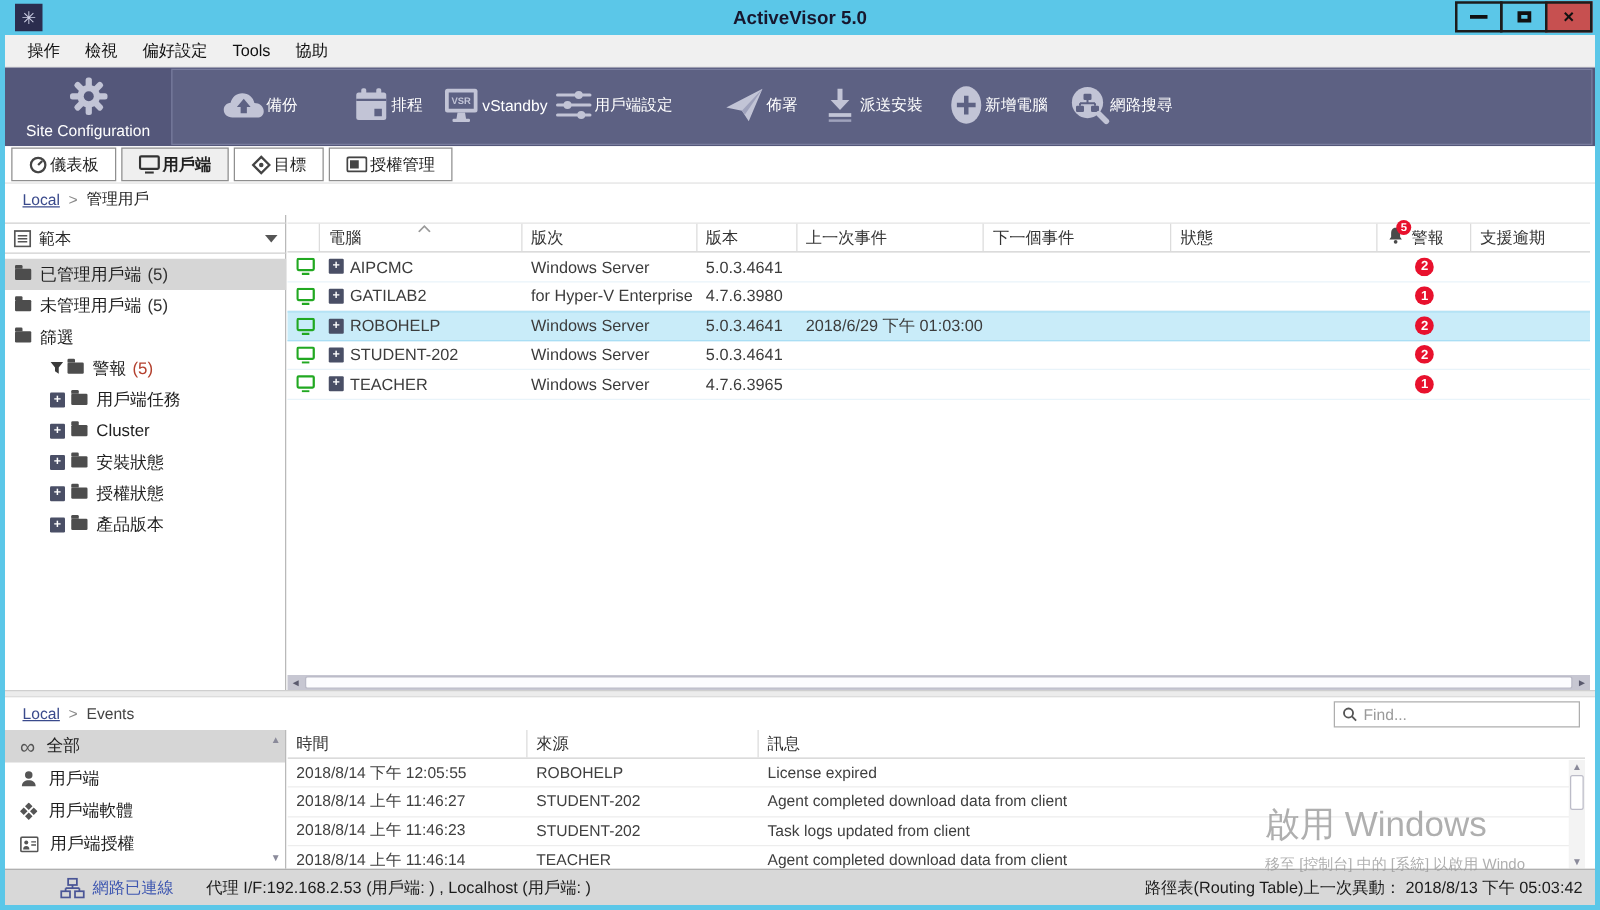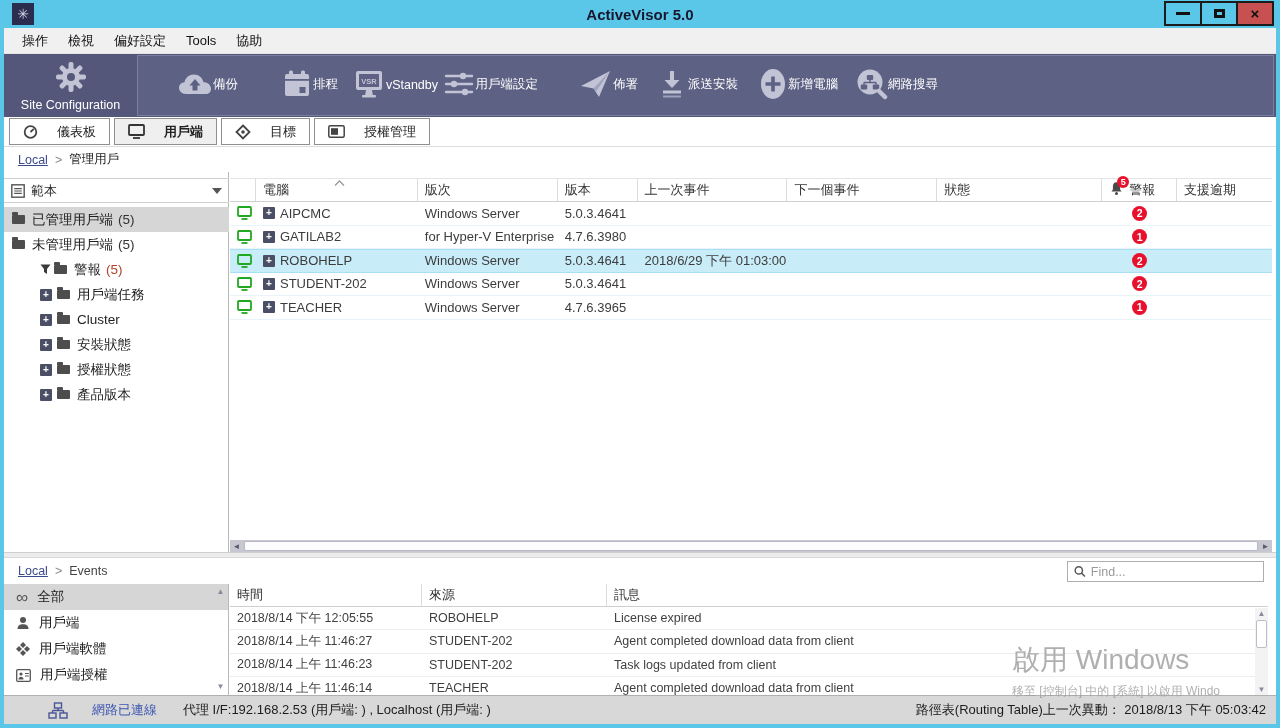--- a/index.html
+++ b/index.html
@@ -27,21 +27,21 @@
   
   .toolbar{position:absolute;top:54px;left:4px;width:1272px;height:63px;background:#54577a}
   .site-config{position:absolute;left:0;top:0;width:133px;height:63px;display:flex;flex-direction:column;align-items:center;justify-content:flex-end;padding-bottom:5px;color:#fff}
   .tb-group{position:absolute;left:133px;top:1px;right:2px;bottom:1px;background:#5d6183;border:1px solid #797d9e;display:flex}
   .tb-btn{width:100px;height:100%;display:flex;align-items:center;justify-content:flex-end;padding-bottom:4px;color:#fff}
   .tb-btn .lbl,.site-config .lbl{font-size:12.5px;margin-top:2px;white-space:nowrap}
   .tb-icon{height:38px;display:flex;align-items:center;justify-content:center}
 
   
   .tabrow{position:absolute;top:117px;left:4px;width:1272px;height:30px;background:#fff;display:flex;align-items:flex-start;padding-left:1px;border-bottom:1px solid #ddd}
-  .tab{height:27px;margin:1px 0 0 4px;border:1px solid #8f8f8f;background:#fff;display:flex;align-items:center;gap:19px;padding:0 13px;font-size:13px;color:#222}
+  .tab{height:27px;margin:1px 0 0 4px;border:1px solid #8f8f8f;background:#fff;display:flex;align-items:center;gap:2px;padding:0 13px;font-size:13px;color:#222}
   .tab.active{background:#efefef;font-weight:bold}
 
   
   .crumbrow{position:absolute;left:4px;width:1272px;height:25px;background:#fff;display:flex;align-items:center;padding-left:14px;font-size:12.5px}
   .crumb-link{color:#3a4a8c;text-decoration:underline;cursor:pointer}
   .crumb-sep{color:#888;margin:0 7px}
   .crumb-cur{color:#222}
 
   
   .main{position:absolute;top:172px;left:4px;width:1268px;height:380px;background:#fff}
@@ -108,21 +108,21 @@
   .vscroll-ev{position:absolute;right:0;top:24px;width:13px;height:87px;background:#f3f3f3}
   .ev-thumb{position:absolute;top:12px;left:1px;width:11px;height:28px;background:#fff;border:1px solid #bcbcc8;border-radius:2px}
 
   
   .watermark{position:absolute;left:1012px;top:641px;color:#9c9c9c;opacity:.8;pointer-events:none;white-space:nowrap;z-index:6}
   .wm1{font-size:28px}
   .wm2{font-size:12px;margin-top:4px}
 
   
   .statusbar{position:absolute;top:695px;left:4px;width:1272px;height:29px;background:#d8d8d8;border-top:1px solid #b0b0b0;display:flex;align-items:center;font-size:13px}
-  .sb-net{display:flex;align-items:center;gap:24px;margin-left:44px;color:#3d56b0}
+  .sb-net{display:flex;align-items:center;gap:6px;margin-left:44px;color:#3d56b0}
   .sb-agent{margin-left:26px;color:#1c1c1c}
   .sb-routing{margin-left:auto;margin-right:10px;color:#1c1c1c}
 
   
   .b-left{position:absolute;left:0;top:28px;width:4px;height:696px;background:#5bc7e8}
   .b-right{position:absolute;left:1276px;top:28px;width:4px;height:696px;background:#5bc7e8}
   .b-bottom{position:absolute;left:0;top:724px;width:1280px;height:4px;background:#5bc7e8}
 </style>
 </head>
 <body>
@@ -322,20 +322,24 @@
       <div class="tree-list">
         <div class="tree-item selected" style="padding-left:8px">
           <span class="folder"></span>
           <span>已管理用戶端</span>
           <span class="count">(5)</span>
         </div>
         <div class="tree-item" style="padding-left:8px">
           <span class="folder"></span>
           <span>未管理用戶端</span>
           <span class="count">(5)</span>
+        </div>
+        <div class="tree-item" style="padding-left:8px">
+          <span class="folder"></span>
+          <span>篩選</span>
         </div>
         <div class="tree-item ti-pad2">
           <svg width="11" height="11" viewBox="0 0 11 11" style="margin-right:3px">
               <path d="M0.5 0.5 H10.5 L7 5 V10 L4 8 V5 Z" fill="#3a3a3a"></path>
             </svg>
           <span class="folder"></span>
           <span>警報</span>
           <span class="count alert">(5)</span>
         </div>
         <div class="tree-item ti-pad2">

